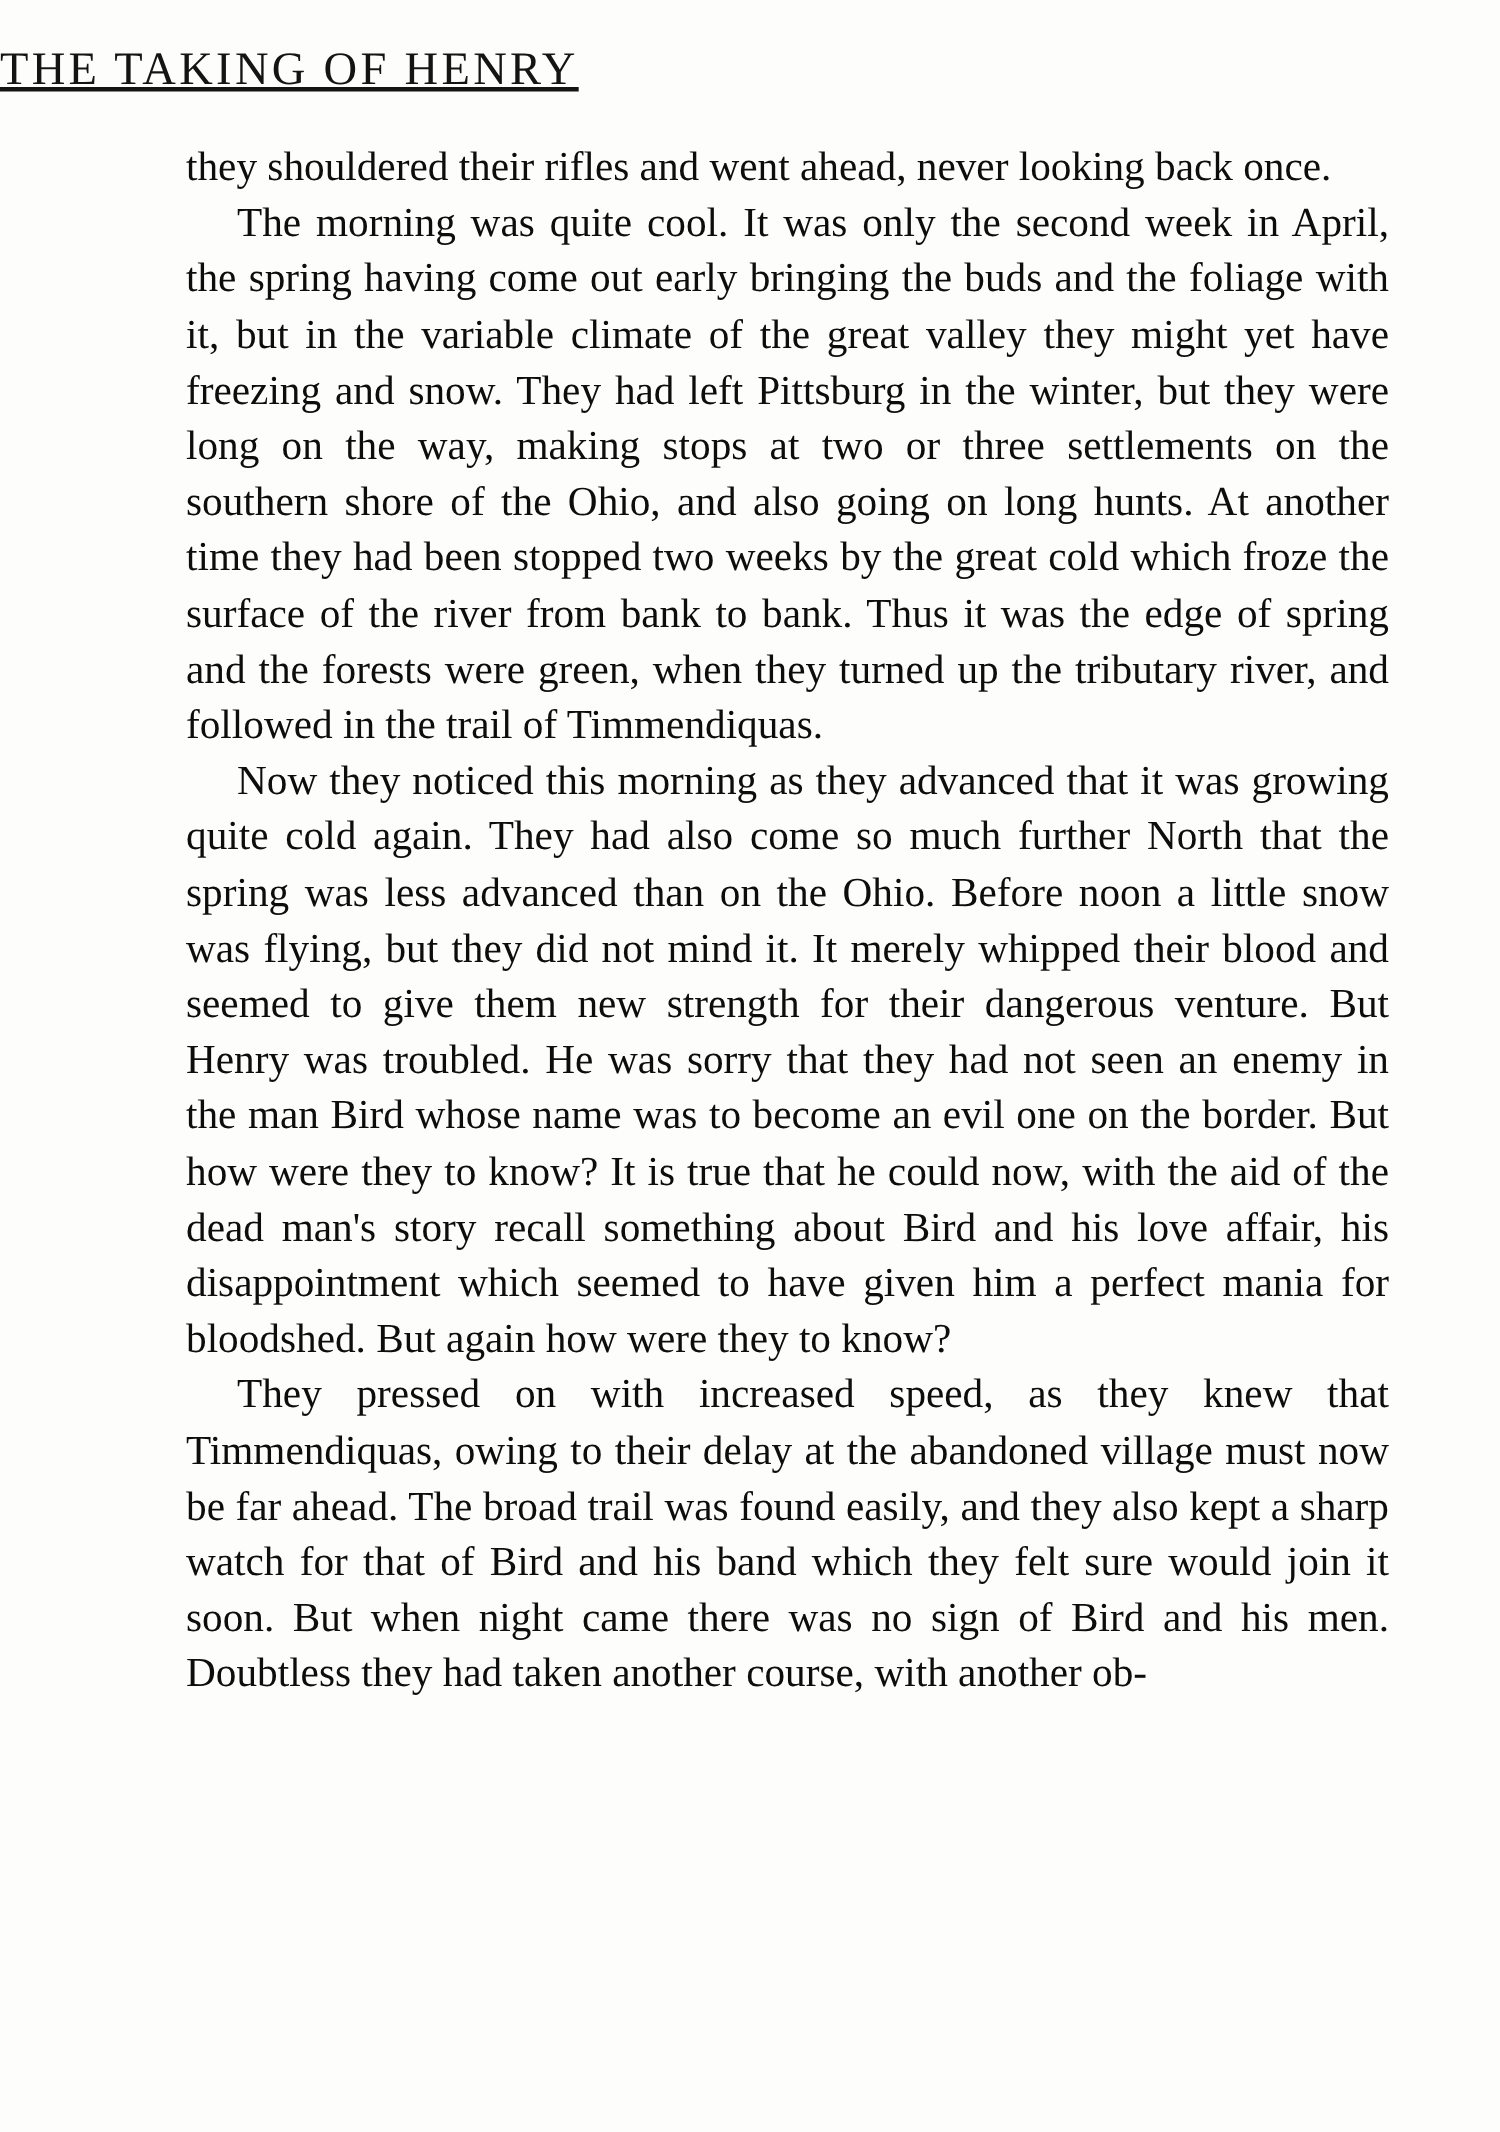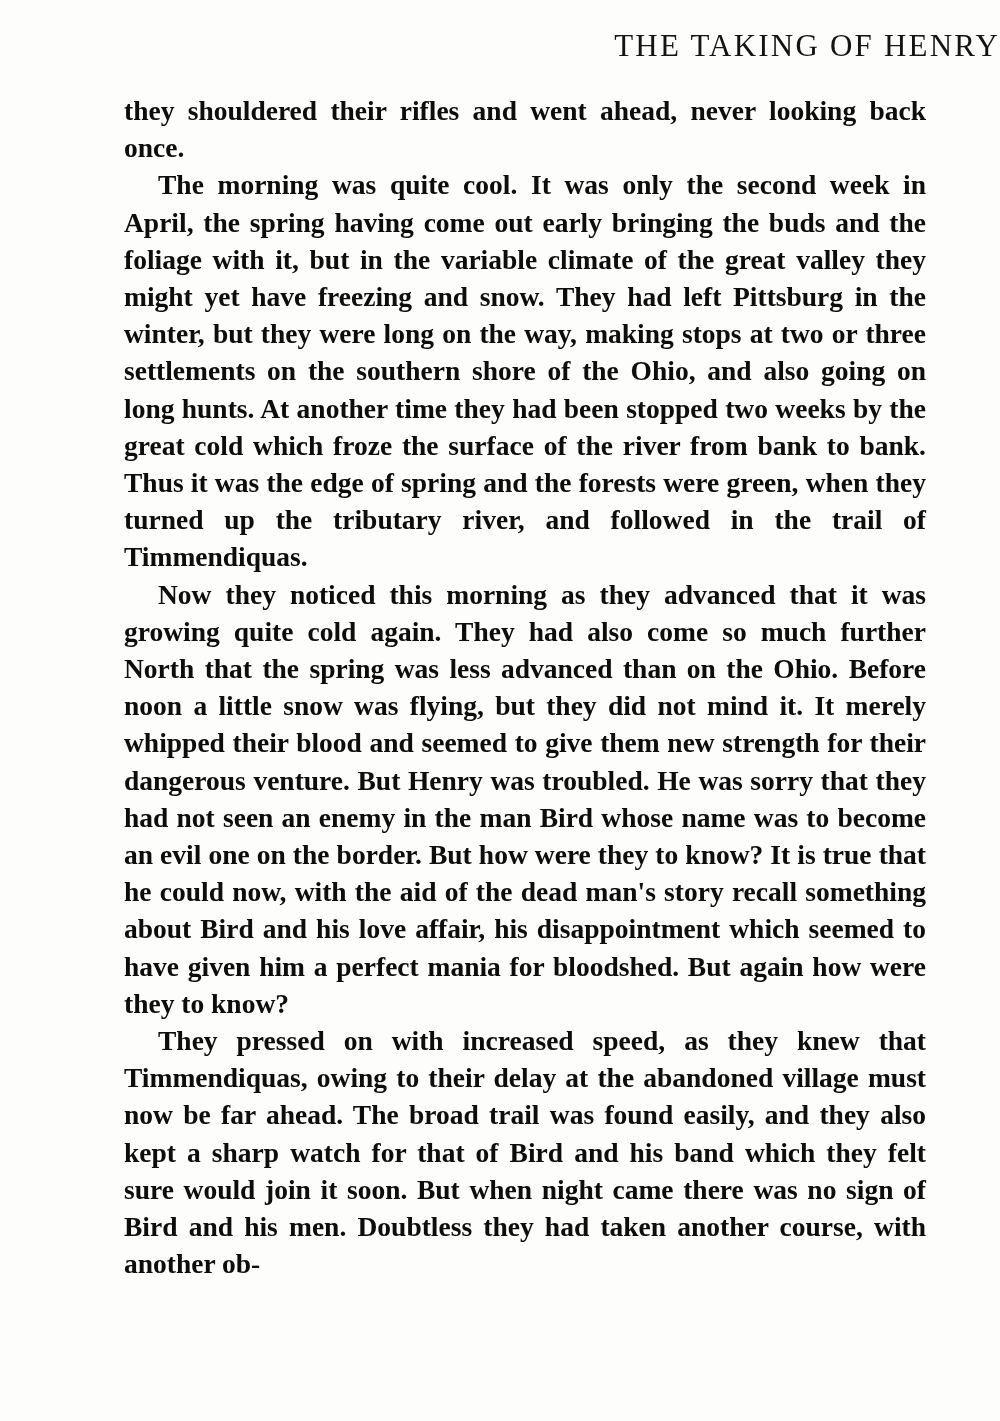--- a/index.html
+++ b/index.html
@@ -9,45 +9,45 @@
   }
   .page {
     position: relative;
     width: 1000px;
     height: 1421px;
     background: #fdfdfb;
     box-sizing: border-box;
     overflow: hidden;
   }
   .running-head {
-    text-align: right;
+    text-align: left;
     font-family: "Liberation Serif", serif;
     font-size: 31px;
     letter-spacing: 2.2px;
     color: #141414;
     margin-top: 28px;
     margin-bottom: 0;
     font-weight: 400;
+    text-decoration: underline;
   }
   .body-text {
     position: absolute;
     left: 124px;
     top: 92px;
     width: 802px;
     font-family: "Liberation Serif", serif;
     font-size: 27.5px;
     line-height: 37.2px;
     color: #0d0d0d;
     text-align: justify;
     text-justify: inter-word;
   }
   .body-text p {
     margin: 0;
     text-indent: 0;
-    font-weight: bold;
   }
   .body-text p.indent {
     text-indent: 34px;
   }
   .folio {
     position: absolute;
     left: 0;
     right: 0;
     top: 1355px;
     text-align: center;

